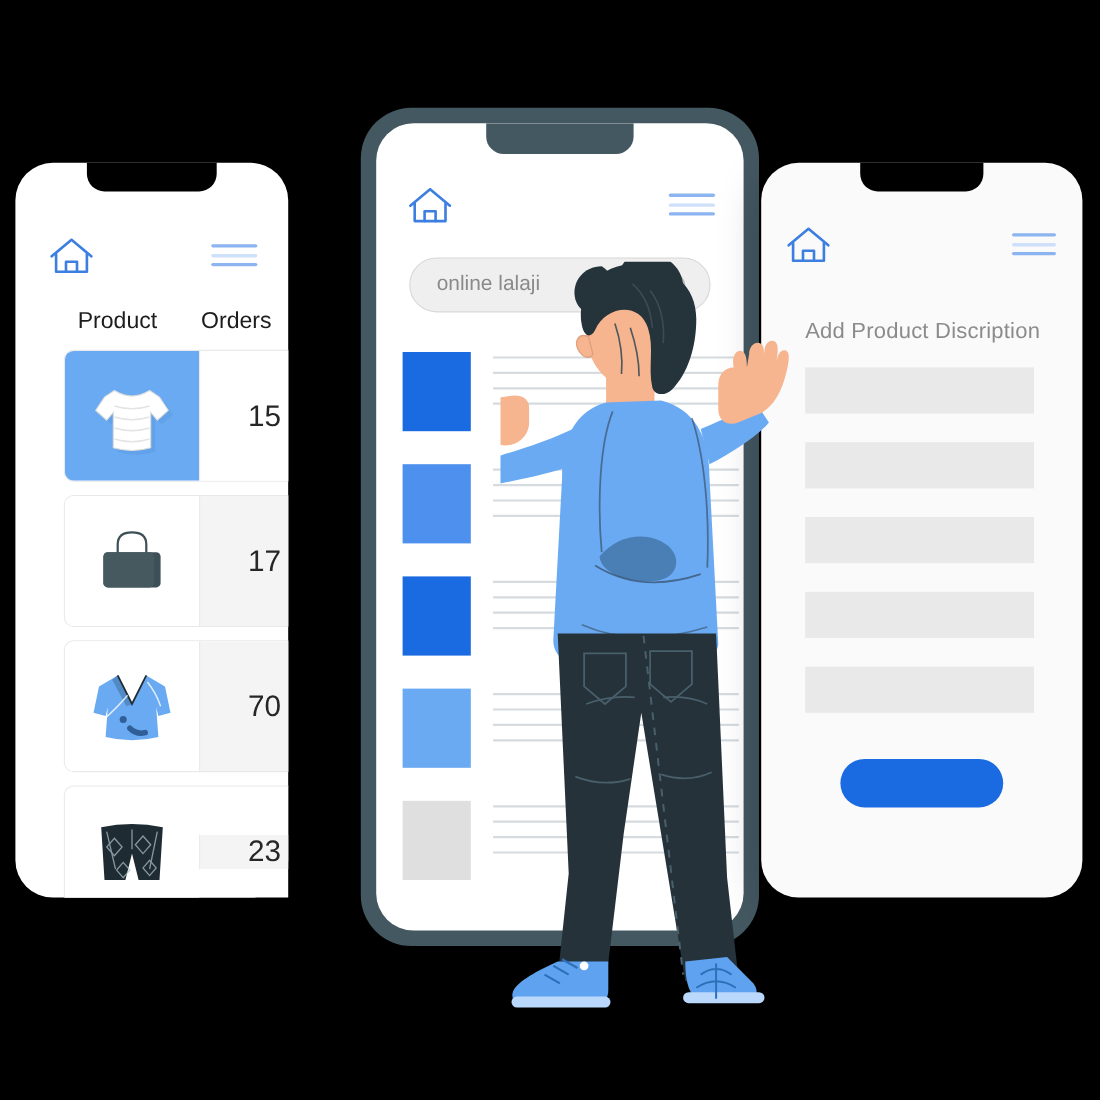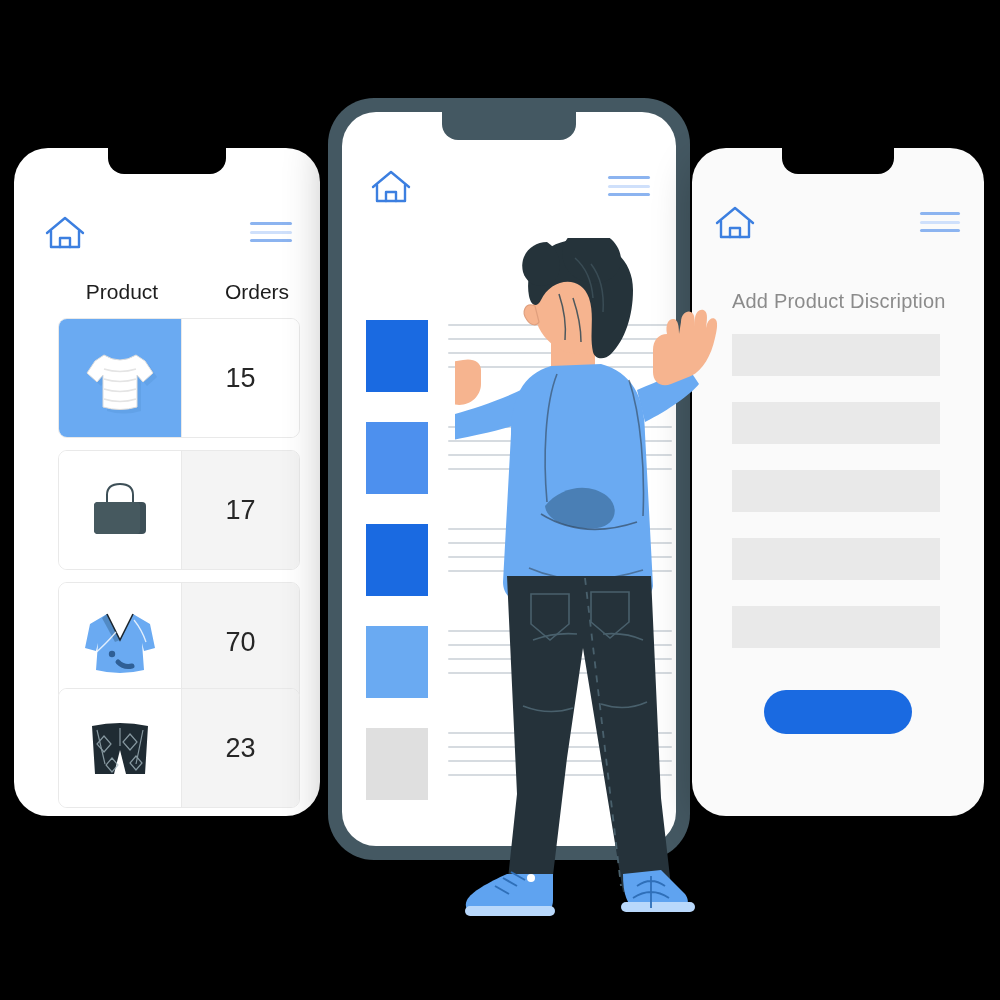--- a/index.html
+++ b/index.html
@@ -6,21 +6,21 @@
   body{width:1000px;height:1000px;overflow:hidden;font-family:"Liberation Sans",sans-serif;}
   #stage{position:relative;width:1000px;height:1000px;background:#000;}
 
   
   .phone{position:absolute;}
   .screen{position:absolute;inset:0;overflow:hidden;}
   .notch{position:absolute;top:0;left:50%;transform:translateX(-50%);
          background:#000;border-bottom-left-radius:16px;border-bottom-right-radius:16px;}
 
   
-  #phone-left{left:14px;top:148px;width:306px;height:668px;
+  #phone-left{left:14px;top:148px;width:248px;height:668px;
      background:#fff;border-radius:34px;
      box-shadow:0 10px 40px rgba(0,0,0,.25);}
   #phone-left .notch{width:118px;height:26px;}
   .lp-head{position:absolute;top:62px;left:0;width:100%;height:46px;}
   .home-icon{position:absolute;}
   .burger{position:absolute;display:flex;flex-direction:column;justify-content:space-between;}
   .burger i{display:block;height:3px;border-radius:2px;background:#8cb4f0;}
   .burger i:nth-child(2){background:#cfe0fb;}
 
   .tbl-head{position:absolute;top:132px;left:0;width:100%;display:flex;}
@@ -125,21 +125,21 @@
             <path d="M33 18 L46 44 L41 46 L28 22 Z" fill="#4a7fb5" opacity=".75"></path>
             <path d="M33 18 L46 44 L59 18" stroke="#1f2a33" stroke-width="1.6" fill="none"></path>
             <path d="M18 60 Q32 48 42 36 M60 24 Q68 34 72 46" stroke="#ffffff" stroke-width="1.3" fill="none" opacity=".8"></path>
             <circle cx="38" cy="58" r="3.2" fill="#2f5f96"></circle>
             <path d="M44 66 Q50 72 58 70" stroke="#2f5f96" stroke-width="5" fill="none" stroke-linecap="round"></path>
           </svg>
         </div>
         <div class="pcell-num" style="background:#f4f4f4;">70</div>
       </div>
 
-      <div class="prow" style="top:540px;">
+      <div class="prow" style="top:566px;align-items:center;">
         <div class="pcell-img" style="background:#fff;">
           <svg width="92" height="92" viewBox="0 0 92 92">
             <path d="M18 24 Q46 18 74 24 L71 72 L52 72 L46 48 L40 72 L21 72 Z" fill="#1f2b33"></path>
             <g stroke="#a9bcc4" stroke-width="1.2" fill="none" opacity=".75">
               <path d="M30 34 l7 8 -7 8 -7 -8 Z"></path>
               <path d="M56 32 l7 8 -7 8 -7 -8 Z"></path>
               <path d="M38 56 l6 7 -6 7 -6 -7 Z"></path>
               <path d="M62 54 l6 7 -6 7 -6 -7 Z"></path>
               <path d="M46 26 v18 M23 28 L31 62 M69 28 L62 62"></path>
             </g>
@@ -163,20 +163,24 @@
             <path d="M16 33 V24 H26 V33" stroke="#3c7fe0" stroke-width="2.4" stroke-linejoin="round" stroke-linecap="round"></path>
           </svg>
         </span>
         <span class="burger" style="right:26px;top:8px;width:42px;height:20px;">
           <i></i>
             <i></i>
             <i></i>
         </span>
       </div>
 
+      <div class="searchbar">
+        <span>online lalaji</span>
+        <span class="mag"></span>
+      </div>
 
       <div class="litem" style="top:208px;">
         <div class="lswatch" style="background:#1a6ae1;"></div>
         <div class="llines">
             <i></i>
             <i></i>
             <i></i>
             <i></i>
           </div>
       </div>

